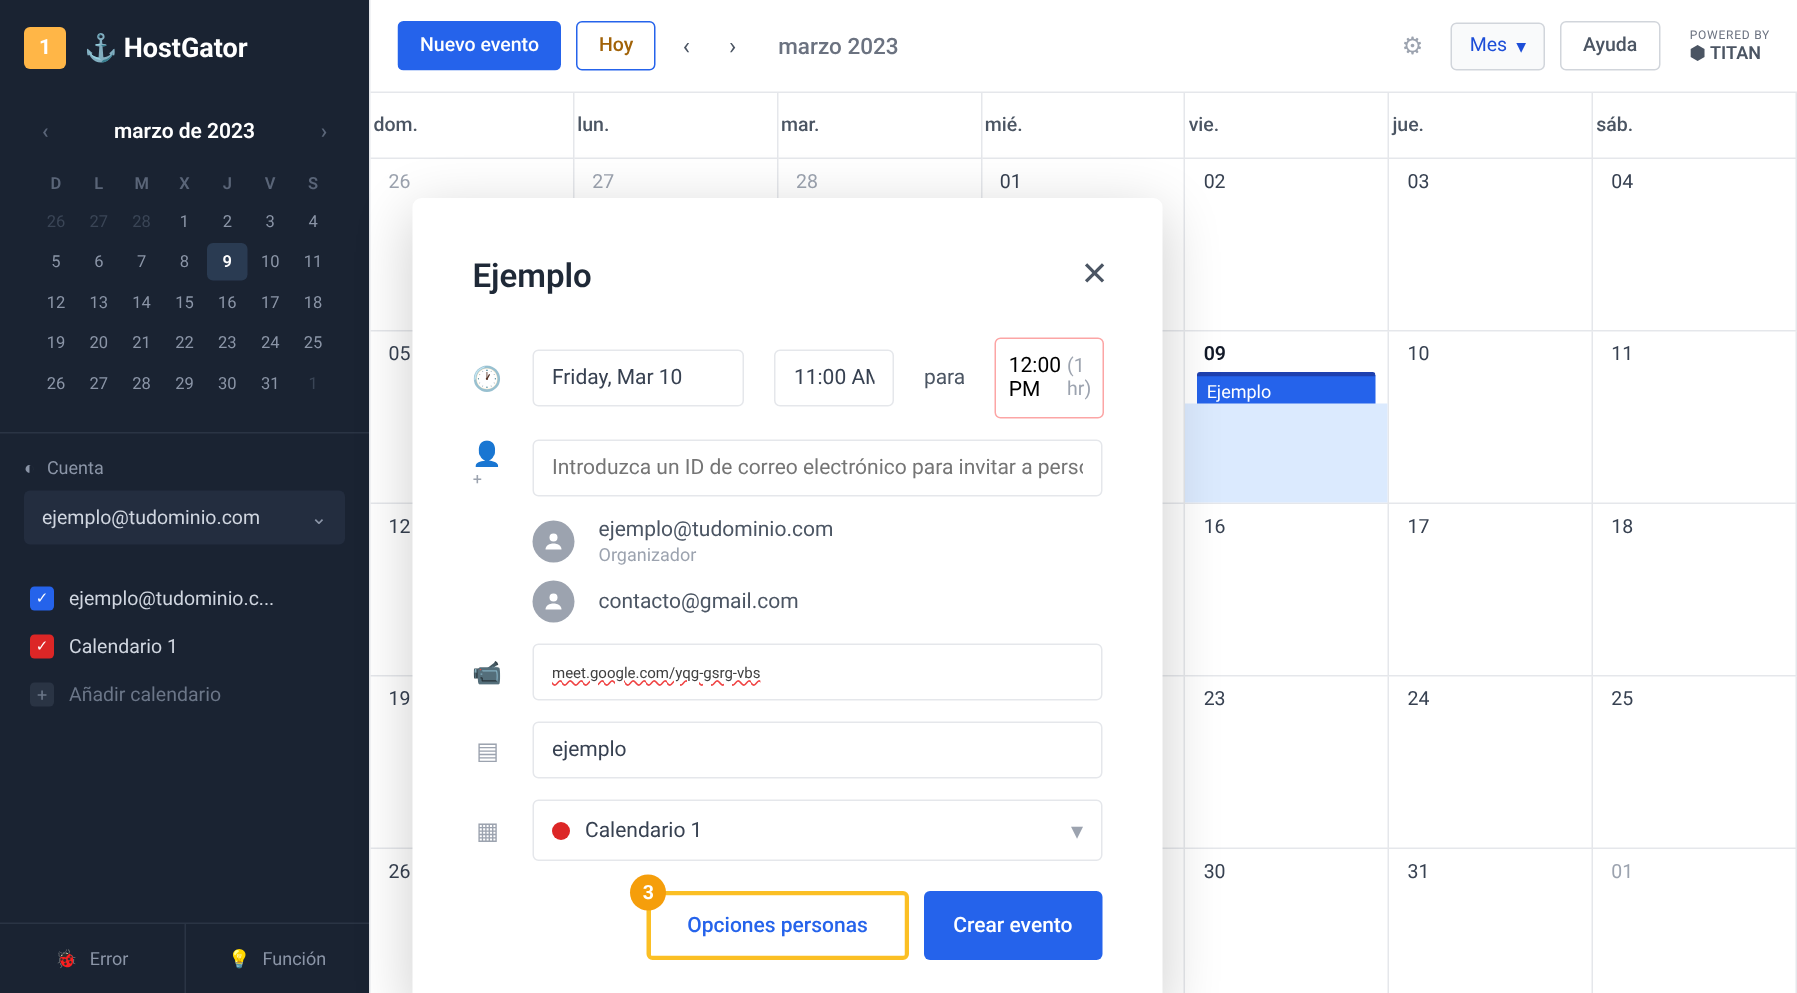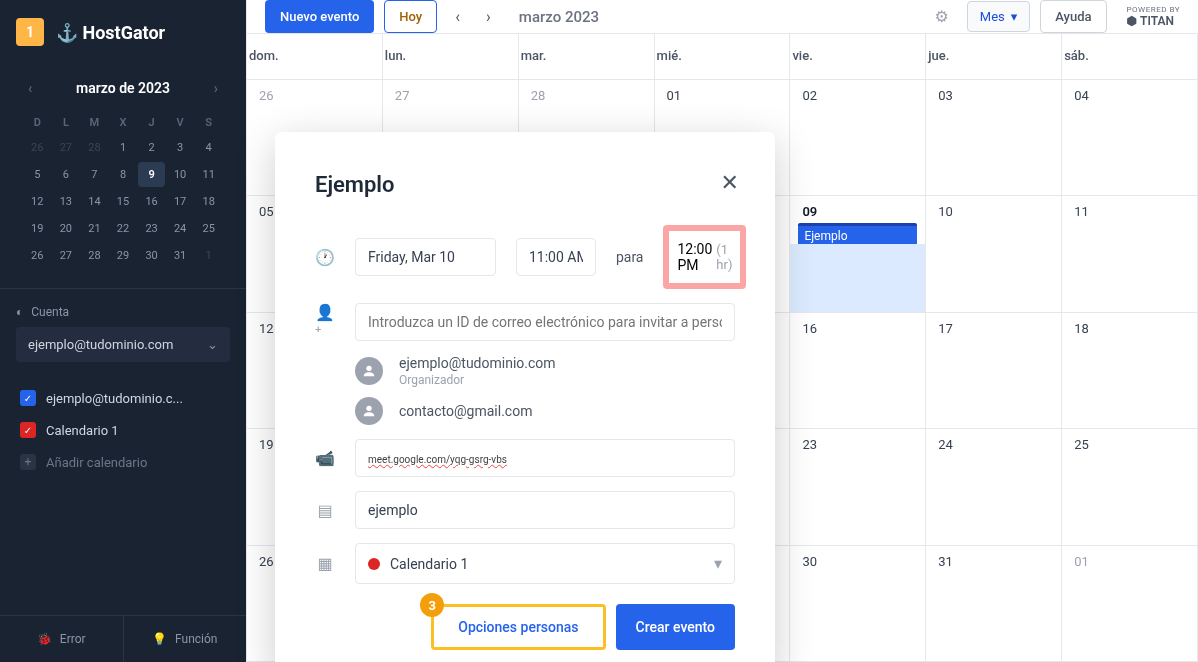--- a/index.html
+++ b/index.html
@@ -31,21 +31,21 @@
     .cal-check.blue { background: #2563eb; }
     .cal-check.red { background: #dc2626; }
     .add-cal { display: flex; align-items: center; gap: 10px; padding: 8px 4px; font-size: 13px; color: #6b7688; cursor: pointer; }
     .plus-box { width: 16px; height: 16px; border-radius: 3px; background: #2a3444; display: flex; align-items: center; justify-content: center; font-size: 12px; }
     
     .sidebar-footer { display: flex; border-top: 1px solid #2a3444; }
     .footer-btn { flex: 1; padding: 16px; display: flex; align-items: center; justify-content: center; gap: 8px; font-size: 12px; color: #8b95a7; cursor: pointer; border-right: 1px solid #2a3444; }
     .footer-btn:last-child { border-right: none; }
     
     .main { flex: 1; display: flex; flex-direction: column; border-left: 1px solid #e5e7eb; }
-    .toolbar { display: flex; align-items: center; padding: 0 18px; gap: 10px; border-bottom: 1px solid #e5e7eb; }
+    .toolbar { display: flex; align-items: center; padding: 14px 18px; gap: 10px; border-bottom: 1px solid #e5e7eb; }
     .btn { padding: 8px 14px; border-radius: 4px; font-size: 13px; font-weight: 500; cursor: pointer; border: 1px solid transparent; }
     .btn-primary { background: #2563eb; color: #fff; }
     .btn-outline { border-color: #2563eb; color: #a16207; background: #fff; }
     .btn-gray { border-color: #d1d5db; color: #4b5563; background: #fff; }
     .nav-arrow { padding: 6px 8px; color: #4b5563; cursor: pointer; font-size: 16px; }
     .month-label { color: #6b7280; font-size: 15px; font-weight: 500; margin-left: 10px; }
     .toolbar-spacer { flex: 1; }
     .gear { color: #9ca3af; cursor: pointer; margin-right: 8px; }
     .view-select { border: 1px solid #d1d5db; background: #f9fafb; padding: 7px 12px; border-radius: 4px; color: #1d4ed8; font-size: 13px; cursor: pointer; display: flex; align-items: center; gap: 6px; }
     .powered { font-size: 9px; color: #6b7280; text-align: left; margin-left: 10px; }
@@ -63,21 +63,21 @@
     
     .modal { position: absolute; left: 275px; top: 132px; width: 500px; background: #fff; border-radius: 6px; box-shadow: 0 10px 40px rgba(0,0,0,0.2); padding: 40px 40px 30px; z-index: 10; }
     .modal-title { font-size: 22px; font-weight: 600; color: #1f2937; margin-bottom: 28px; }
     .modal-close { position: absolute; top: 38px; right: 36px; font-size: 22px; color: #4b5563; cursor: pointer; }
     .modal-row { display: flex; align-items: center; gap: 20px; margin-bottom: 14px; }
     .modal-icon { color: #9ca3af; width: 20px; display: flex; justify-content: center; }
     .modal-input { border: 1px solid #e5e7eb; border-radius: 4px; padding: 10px 12px; font-size: 14px; color: #374151; }
     .date-input { width: 141px; }
     .time-input { width: 80px; text-align: center; }
     .para { font-size: 14px; color: #4b5563; }
-    .time-end { display: flex; align-items: center; gap: 4px; width: 112px; border: 6px solid #fca5a5; border-radius: 4px; padding: 10px 8px; font-size: 14px; }
+    .time-end { display: flex; align-items: center; gap: 4px; width: 112px; border: 1px solid #fca5a5; border-radius: 4px; padding: 10px 8px; font-size: 14px; }
     .duration { color: #9ca3af; font-size: 13px; }
     .full-input { flex: 1; border: 1px solid #e5e7eb; border-radius: 4px; padding: 10px 12px; font-size: 14px; color: #9ca3af; }
     .person-row { display: flex; align-items: center; gap: 16px; margin-left: 40px; margin-bottom: 10px; font-size: 14px; color: #4b5563; }
     .person-avatar { width: 28px; height: 28px; border-radius: 50%; background: #9ca3af; display: flex; align-items: center; justify-content: center; color: #fff; }
     .person-info .role { font-size: 12px; color: #9ca3af; margin-top: 2px; }
     .meet-link { color: #404040; font-size: 10px; text-decoration: underline; text-decoration-style: wavy; text-decoration-color: #ef4444; }
     .cal-select { flex: 1; border: 1px solid #e5e7eb; border-radius: 4px; padding: 10px 12px; display: flex; align-items: center; justify-content: space-between; }
     .cal-dot { width: 12px; height: 12px; border-radius: 50%; background: #dc2626; }
     .cal-select-label { display: flex; align-items: center; gap: 10px; font-size: 14px; color: #374151; }
     .modal-actions { display: flex; justify-content: flex-end; gap: 10px; margin-top: 20px; position: relative; }

